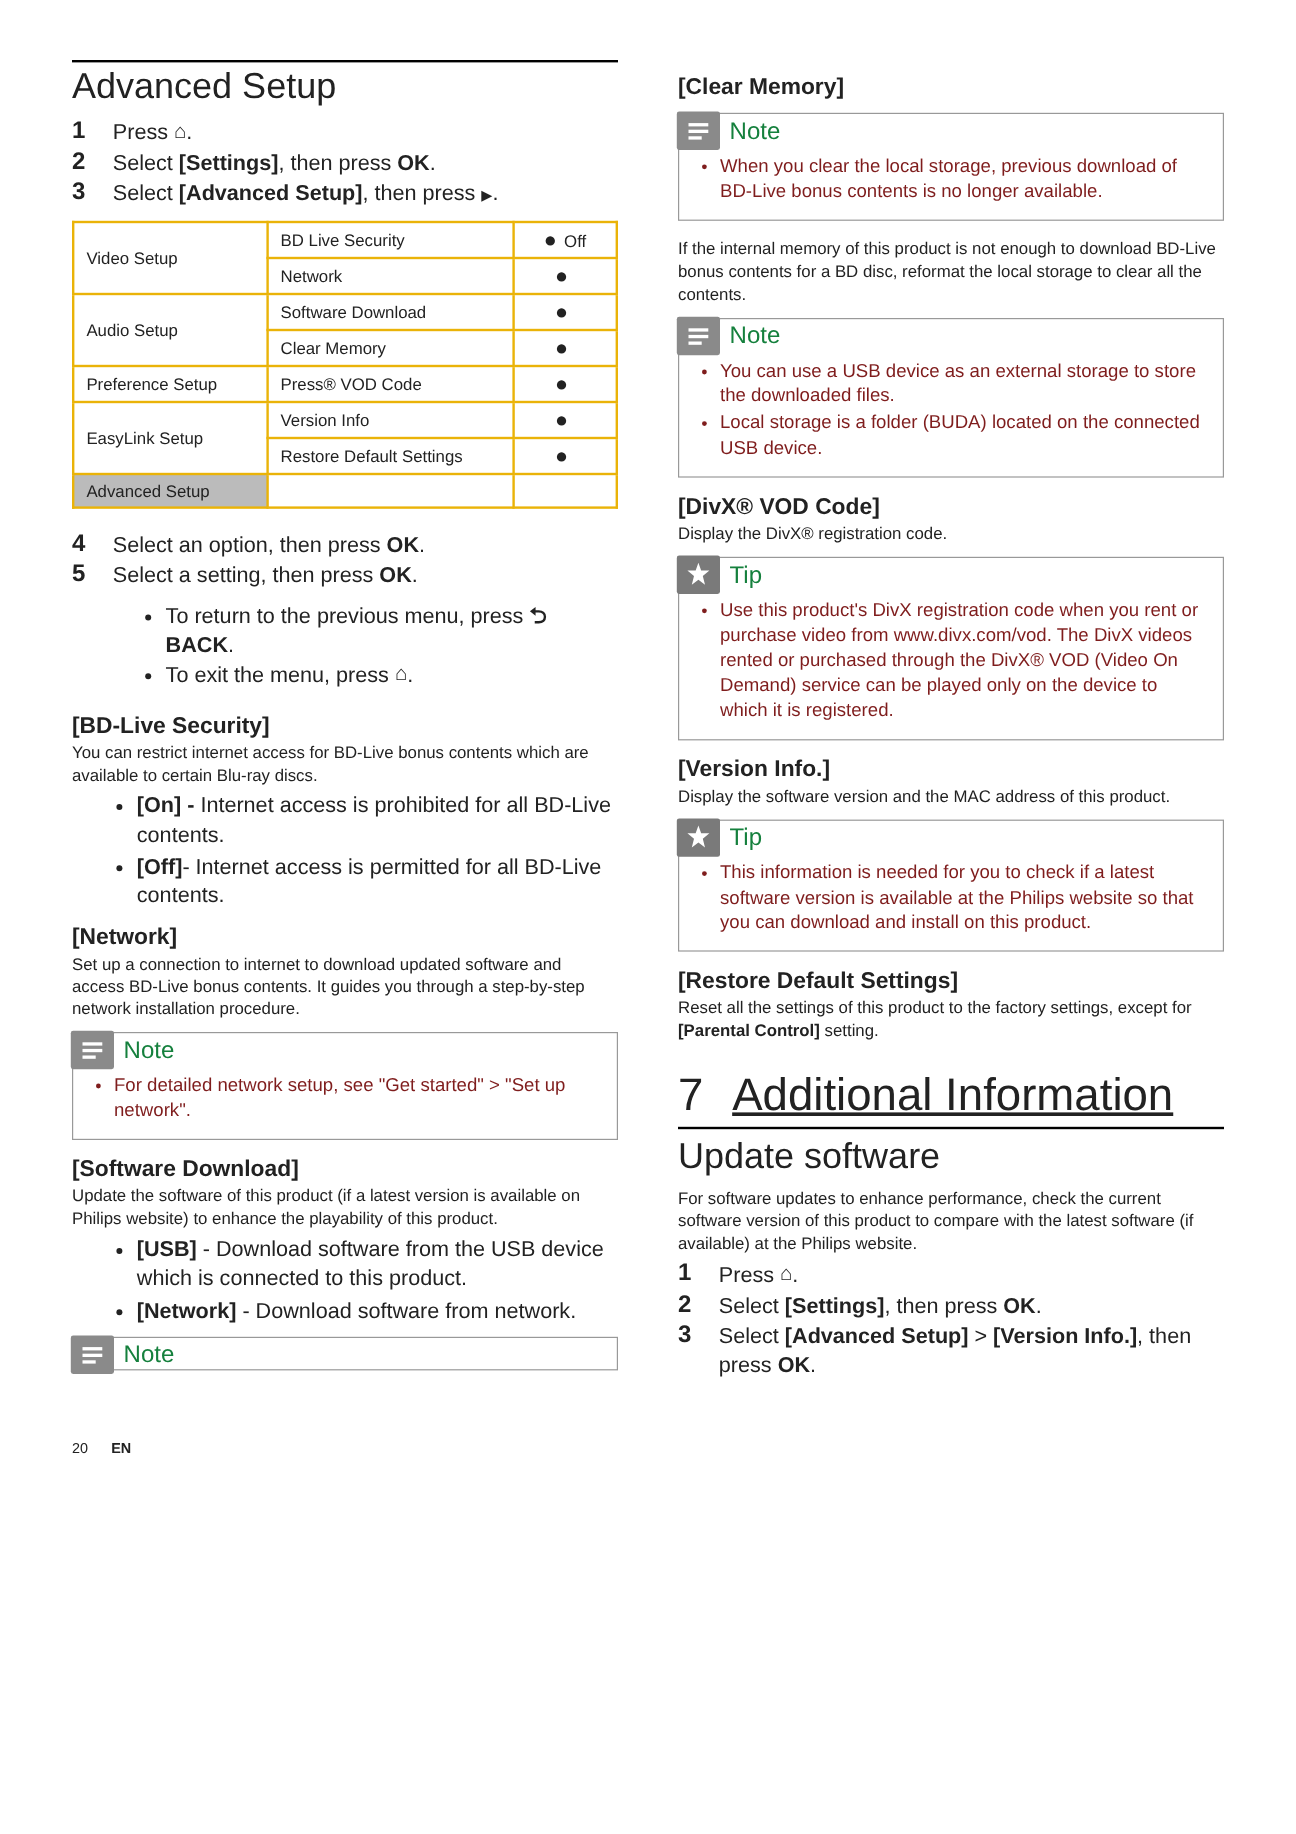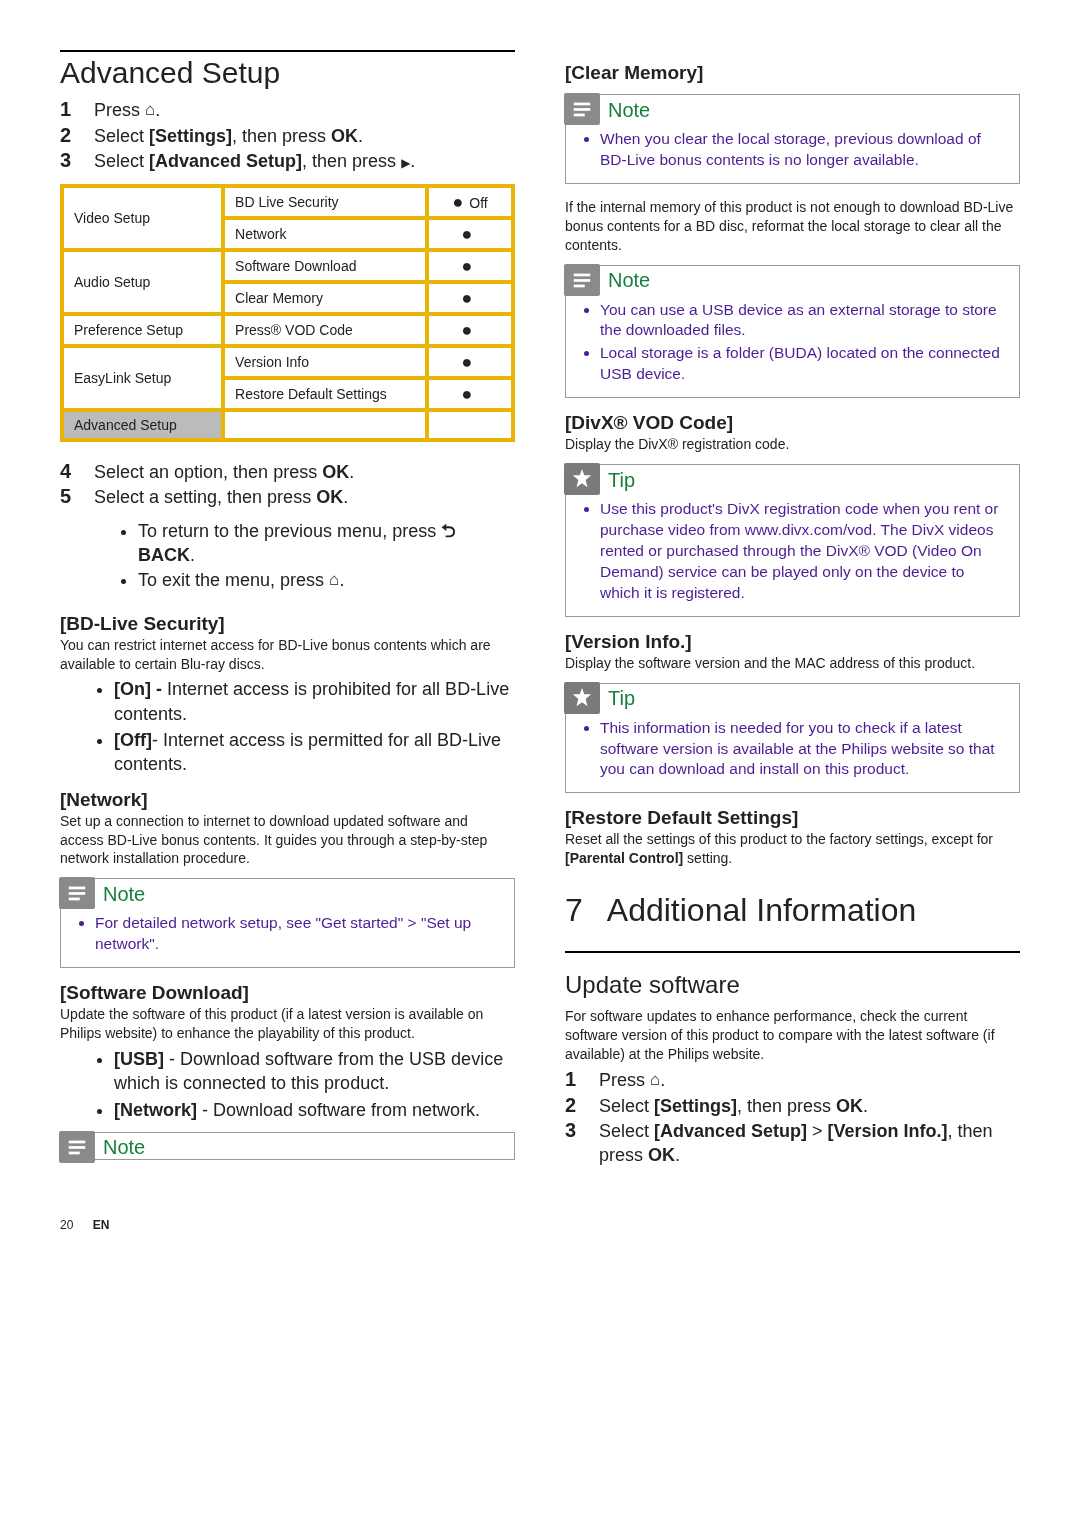--- a/index.html
+++ b/index.html
@@ -1,49 +1,49 @@
 <!DOCTYPE html>
 <html><head>
 <meta charset="utf-8">
 <style>
   * { margin: 0; padding: 0; box-sizing: border-box; }
   body { font-family: 'Gill Sans', 'Gill Sans MT', 'Trebuchet MS', Arial, sans-serif; background: #fff; color: #222; width: 1080px; margin: 0 auto; padding: 50px 60px 30px 60px; font-weight: 300; }
   .page { display: flex; gap: 50px; }
   .col { flex: 1; min-width: 0; }
   h1 { font-size: 30px; font-weight: 400; border-top: 2px solid #000; padding-top: 4px; margin-bottom: 8px; }
-  h1.chapter { border-top: none; font-size: 32px; margin-top: 20px; margin-bottom: 22px; }
+  h1.chapter { border-top: none; font-size: 38px; margin-top: 20px; margin-bottom: 4px; text-decoration: underline; }
   .chapter-num { display: inline-block; margin-right: 24px; }
-  h1.update { border-top: 2px solid #000; font-size: 24px; padding-top: 18px; }
+  h1.update { border-top: 2px solid #000; font-size: 30px; padding-top: 6px; }
   ol.steps { list-style: none; padding: 0; margin-bottom: 10px; }
   ol.steps li { display: flex; align-items: flex-start; margin-bottom: 1px; font-size: 18px; }
   ol.steps li .num { font-weight: 600; width: 34px; flex-shrink: 0; font-size: 20px; }
   ol.steps li .txt { flex: 1; line-height: 1.35; }
   .bold { font-weight: 600; }
   .ui-table { border: 1px solid #000; width: 100%; border-collapse: collapse; margin: 10px 0 18px 0; font-family: Arial, sans-serif; font-size: 14px; }
-  .ui-table td { border: 4px solid #eab308; padding: 5px 10px; vertical-align: middle; }
+  .ui-table td { border: 2px solid #eab308; padding: 5px 10px; vertical-align: middle; }
   .ui-table .menu-col { width: 150px; }
   .ui-table .opt-col { width: 190px; }
   .ui-table .val-col { width: 80px; text-align: center; }
   .ui-table .sel { background: #bbb; }
   .dot { font-size: 18px; line-height: 1; display: inline-block; margin-right: 6px; }
   h3 { font-size: 19px; font-weight: 600; margin-top: 12px; margin-bottom: 1px; }
   p.body { font-size: 14px; line-height: 1.35; margin-bottom: 4px; }
   ul.bul { list-style: disc; margin-left: 54px; margin-bottom: 8px; }
   ul.bul li { font-size: 18px; line-height: 1.35; margin-bottom: 2px; }
   ul.bul li .lead { font-weight: 600; }
   .callout { border: 1px solid #999; margin: 10px 0 14px 0; font-size: 15px; }
   .callout .head { display: flex; align-items: center; gap: 8px; padding: 0; margin-bottom: -4px; }
   .callout .badge { width: 36px; height: 32px; display: flex; align-items: center; justify-content: center; color: #fff; font-weight: bold; font-size: 20px; margin-top: -2px; margin-left: -2px; border-radius: 2px; }
   .callout .badge.note { background: #8a8a8a; }
   .callout .badge.note svg { width: 22px; height: 22px; fill: #fff; }
   .callout .badge.tip { background: #7a7a7a; }
   .callout .badge.tip svg { width: 22px; height: 22px; fill: #fff; }
   .callout .label { color: #15803d; font-size: 20px; }
   .callout ul { list-style: disc; padding: 8px 14px 10px 34px; }
-  .callout ul li { color: #4c1d95; line-height: 1.35; margin-bottom: 2px; font-size: 15.5px;}
+  .callout ul li { color: #7f1d1d; line-height: 1.35; margin-bottom: 2px; font-size: 15.5px;}
   .home-icon { display:inline-block; font-size: 17px; position:relative; top:-1px;}
   .play-icon::before { content: "▶"; font-size: 12px; }
   .back-icon::before { content: "⮌"; font-size: 18px; font-weight: bold; }
   .footer { margin-top: 40px; font-size: 12px; }
   .footer .pnum { margin-right: 16px; }
   .footer .lang { font-weight: 600; }
 </style>
 </head>
 <body>
 

